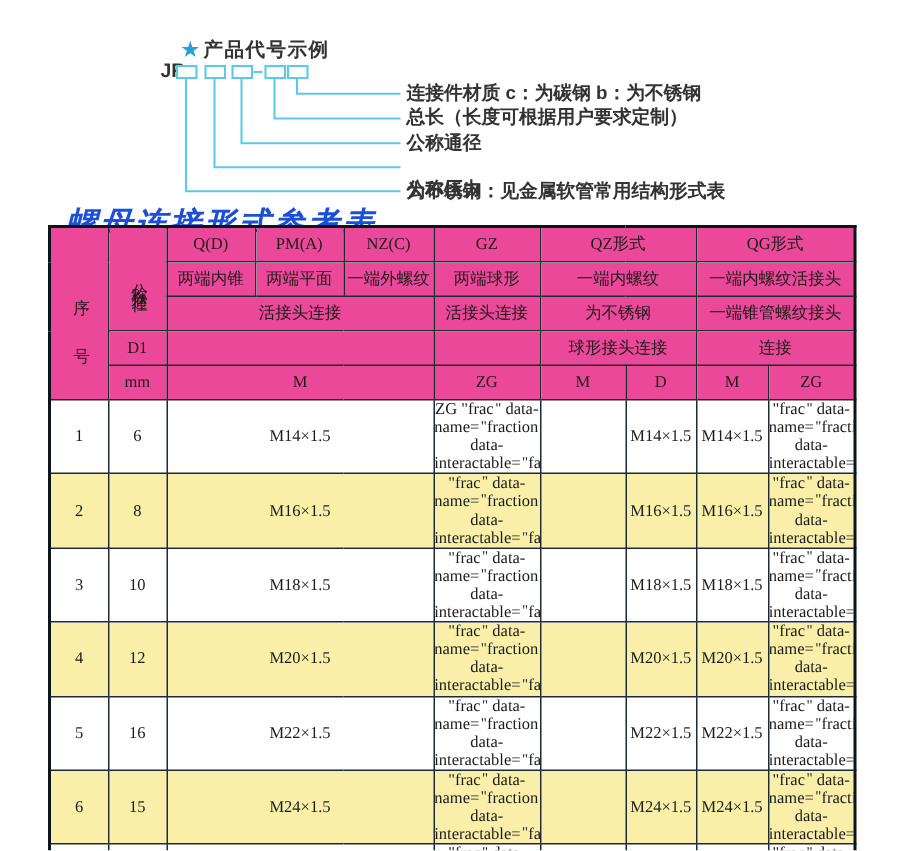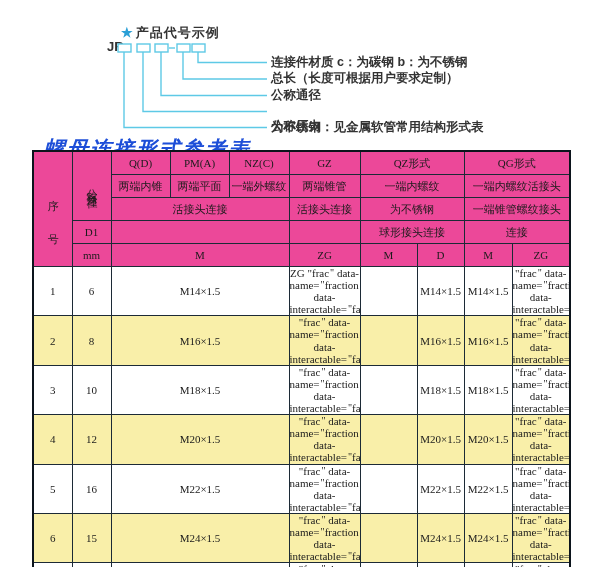--- a/index.html
+++ b/index.html
@@ -120,21 +120,21 @@
         <th>PM(A)</th>
         <th>NZ(C)</th>
         <th>GZ</th>
         <th colspan="2">QZ形式</th>
         <th colspan="2">QG形式</th>
       </tr>
       <tr>
         <th>两端内锥</th>
         <th>两端平面</th>
         <th>一端外螺纹</th>
-        <th>两端锥管</th>
+        <th>两端球形</th>
         <th colspan="2">一端内螺纹</th>
         <th colspan="2">一端内螺纹活接头</th>
       </tr>
       <tr>
         <th colspan="3">活接头连接</th>
         <th>活接头连接</th>
         <th colspan="2">为不锈钢</th>
         <th colspan="2">一端锥管螺纹接头</th>
       </tr>
       <tr>

